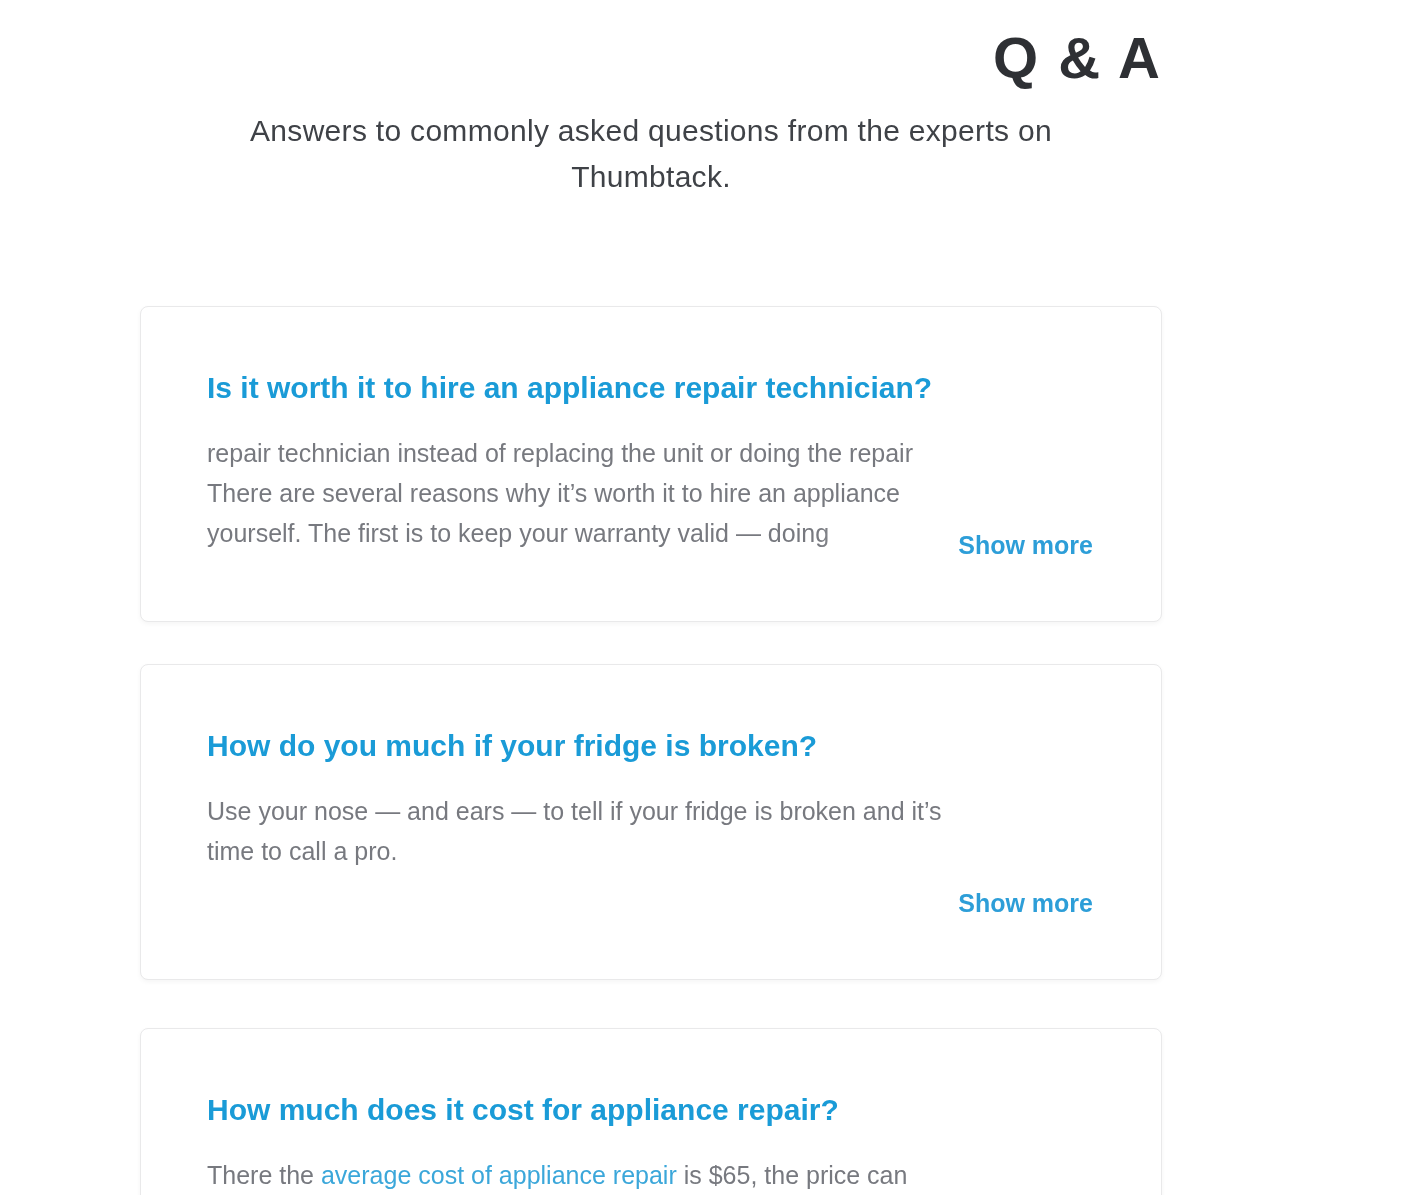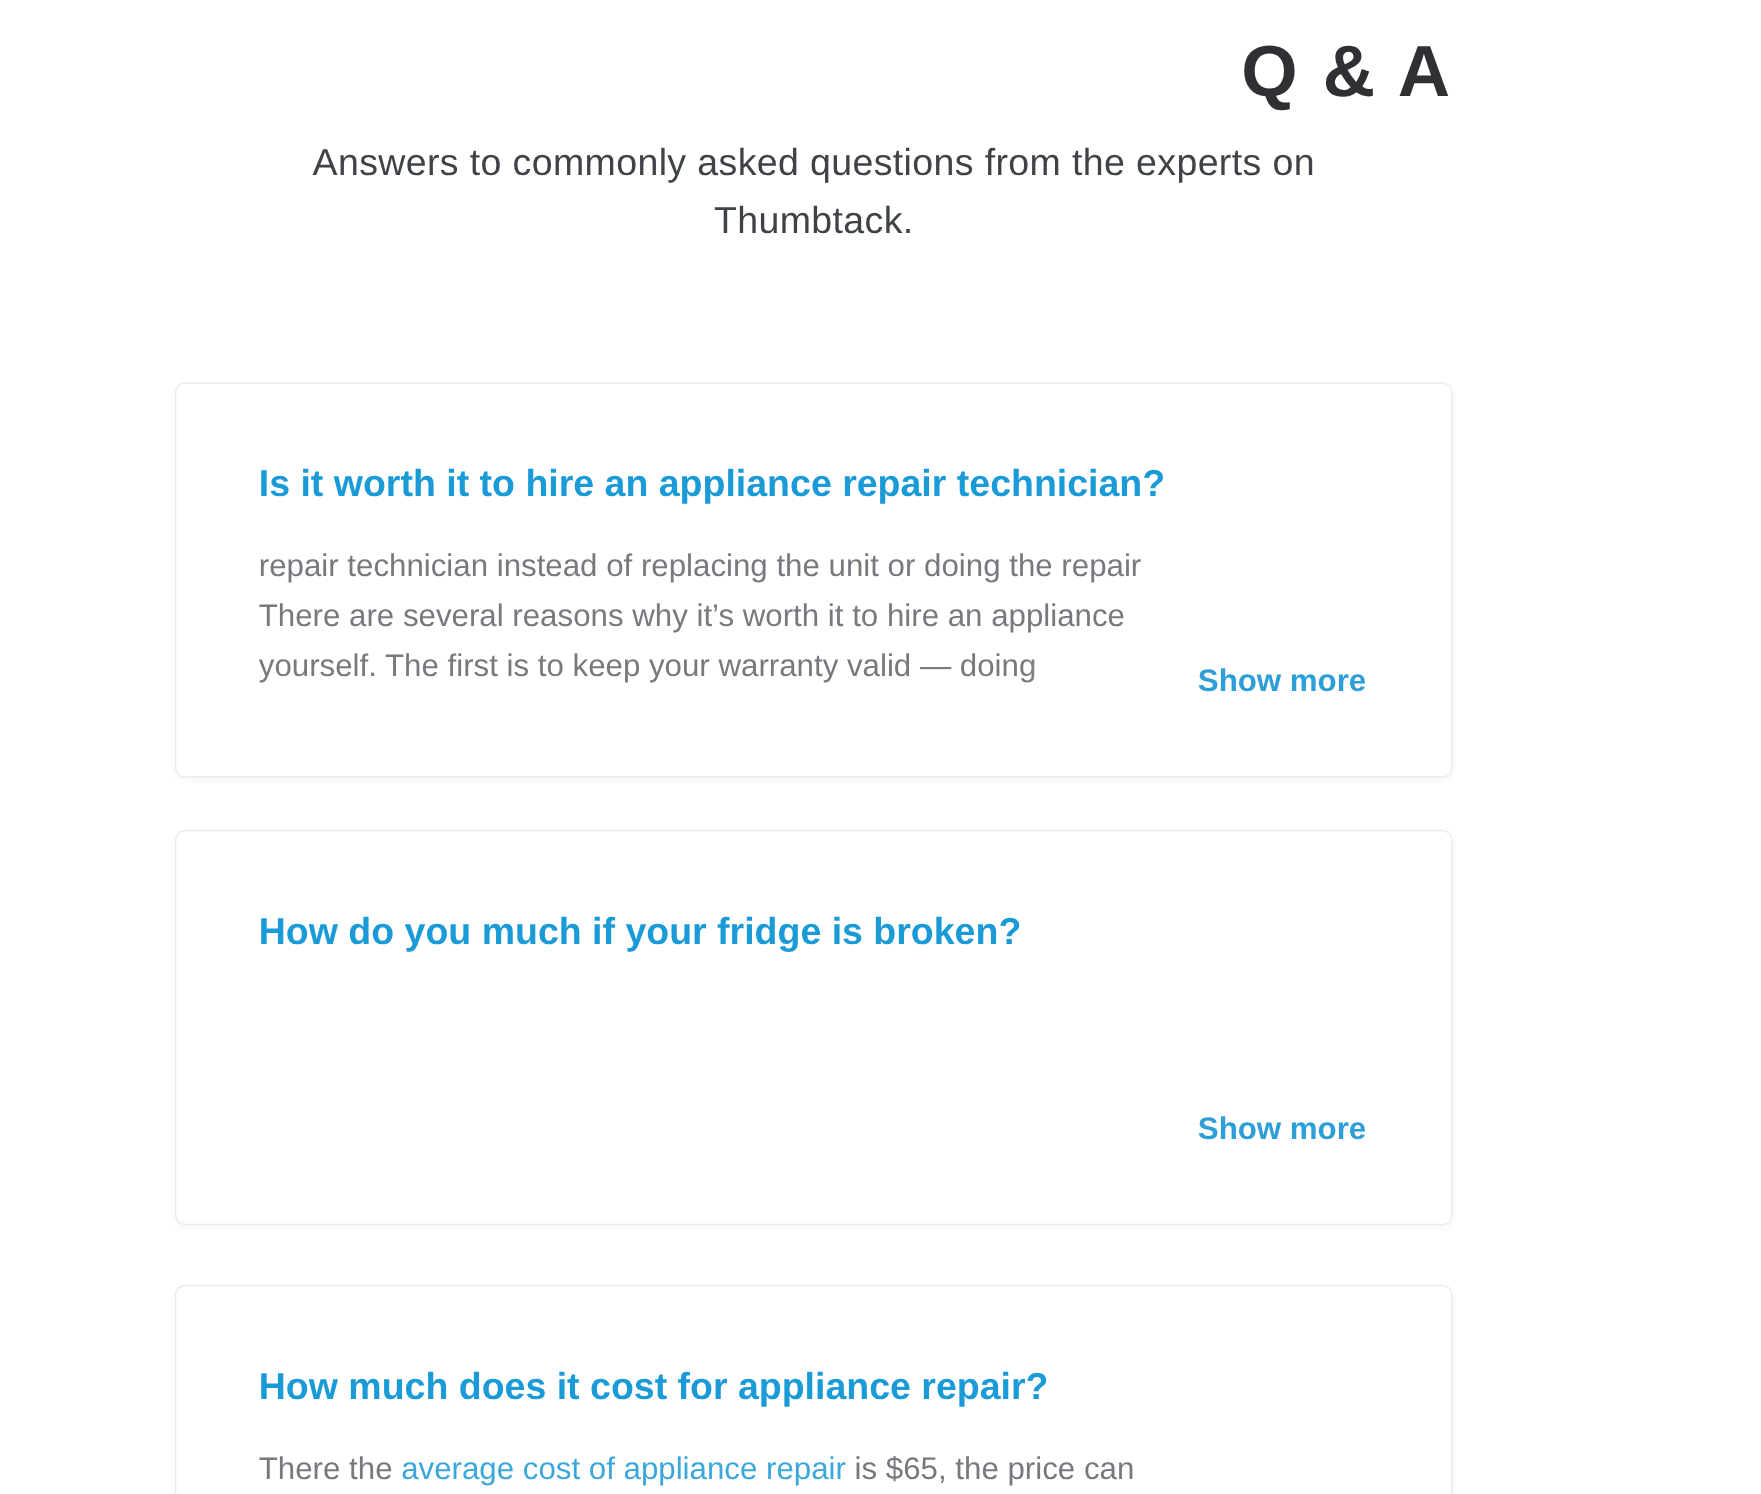--- a/index.html
+++ b/index.html
@@ -120,20 +120,24 @@
     <div class="ans-line"><span>repair technician instead of replacing the unit or doing the repair</span></div>
       <div class="ans-line"><span>There are several reasons why it’s worth it to hire an appliance</span></div>
       <div class="ans-line"><span>yourself. The first is to keep your warranty valid — doing</span></div>
       <div class="fade-overlay"></div>
   </div>
   <a class="show-more">Show more</a>
 </div>
 
 <div class="card card-2">
   <h2 class="question">How do you much if your fridge is broken?</h2>
+  <div class="answer">
+      <div class="ans-line"><span>Use your nose — and ears — to tell if your fridge is broken and it’s</span></div>
+      <div class="ans-line"><span>time to call a pro.</span></div>
+    </div>
   <a class="show-more">Show more</a>
 </div>
 
 <div class="card card-3">
   <h2 class="question">How much does it cost for appliance repair?</h2>
   <div class="answer">
       <div class="ans-line"><span>There the </span><span class="inline-link">average cost of appliance repair</span><span> is $65, the price can</span></div>
     </div>
 </div>
 

